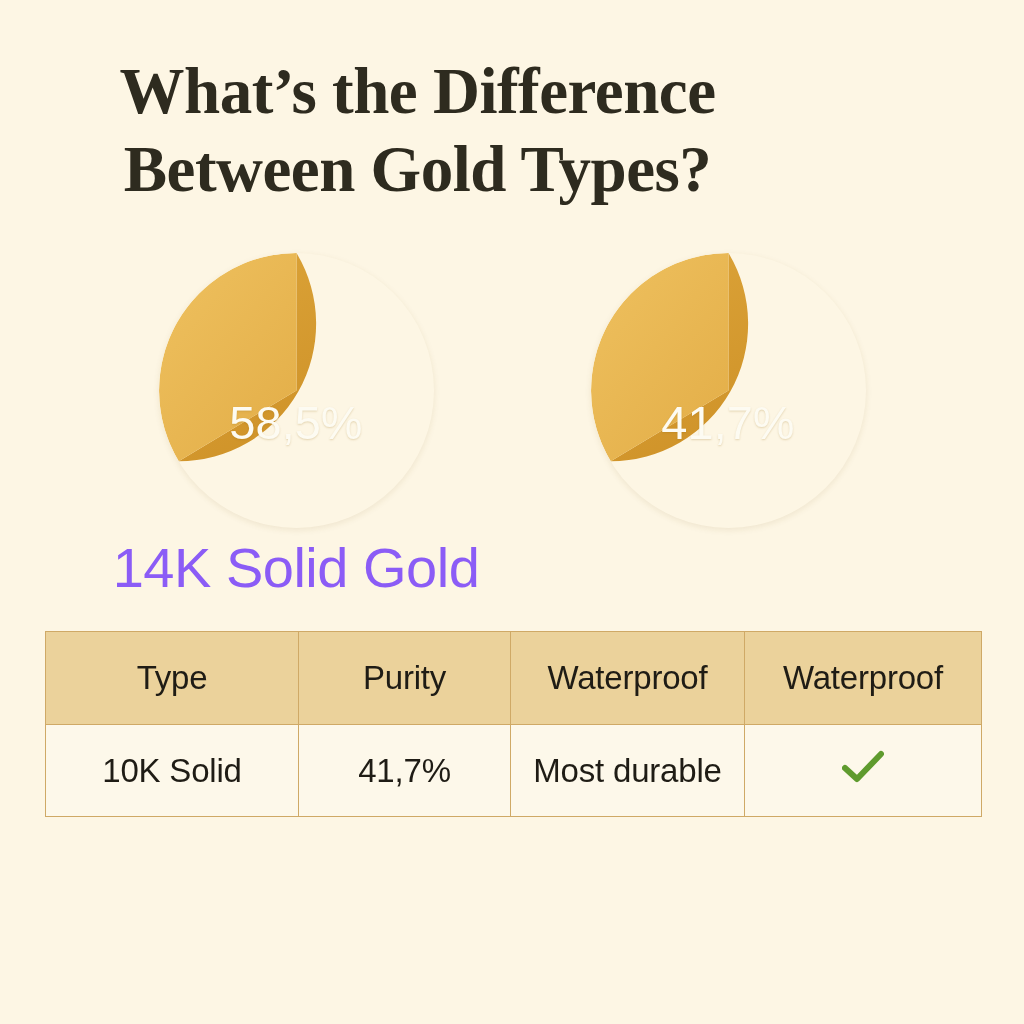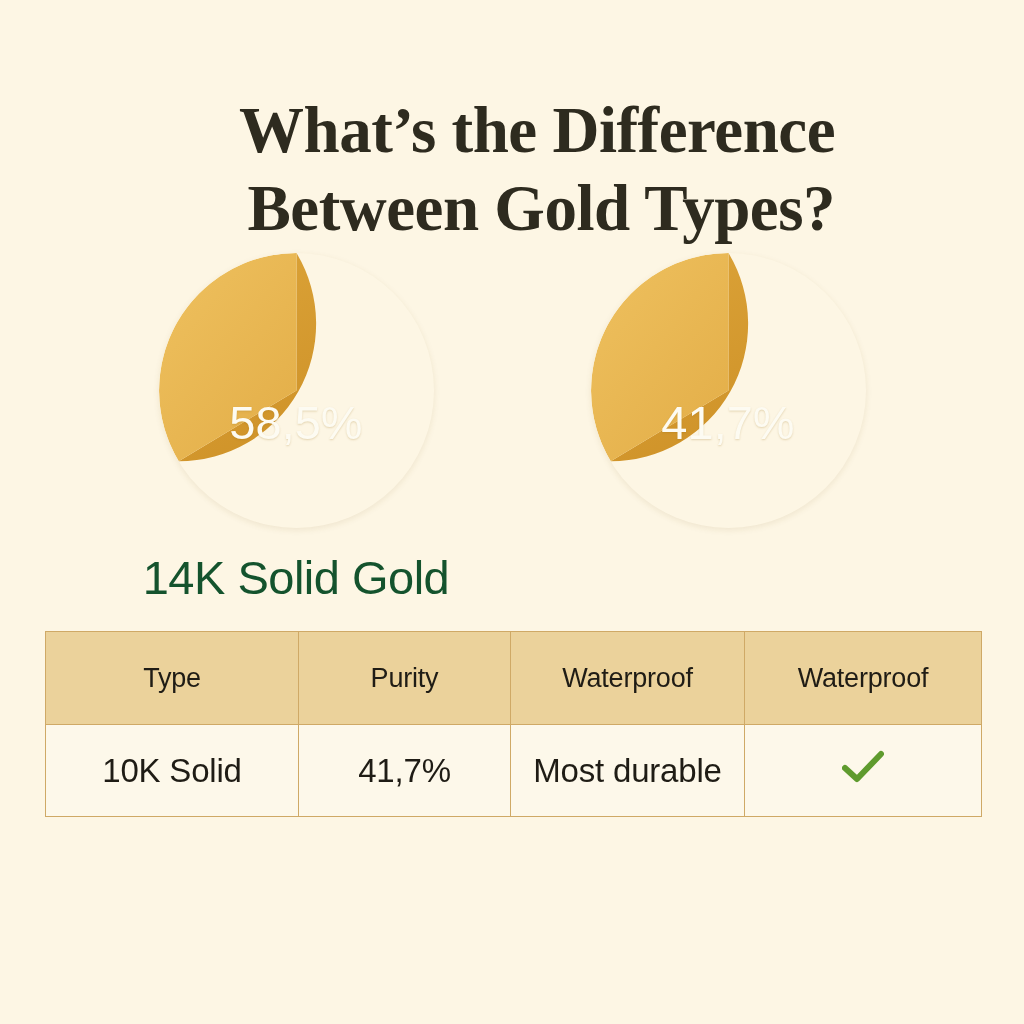--- a/index.html
+++ b/index.html
@@ -22,26 +22,25 @@
     background: #fdf6e4;
     box-sizing: border-box;
   }
 
   
   .title-block {
     position: absolute;
     top: 52px;
     left: 0;
     width: 835px;
-    text-align: right;
+    text-align: center;
     font-family: "Liberation Serif", "DejaVu Serif", serif;
     font-weight: bold;
     color: #2e2b1f;
     letter-spacing: -0.5px;
-    margin-top: 39px;
   }
   .title-line {
     display: block;
     font-size: 65px;
     line-height: 78px;
     white-space: nowrap;
   }
 
   
   .charts-row {
@@ -81,24 +80,24 @@
     top: 142px;
     text-align: center;
     font-size: 47px;
     font-weight: 400;
     color: #fdfbf2;
     letter-spacing: 0px;
     line-height: 56px;
     text-shadow: 0 1px 2px rgba(150,110,25,0.25);
   }
   .pie-caption {
-    margin-top: 22px;
-    font-size: 47px;
+    margin-top: 7px;
+    font-size: 56px;
     font-weight: 400;
-    color: #14532d;
+    color: #8b5cf6;
     letter-spacing: -0.5px;
     white-space: nowrap;
   }
 
   
   .table-wrap {
     position: absolute;
     left: 45px;
     top: 631px;
     width: 936px;
@@ -114,21 +113,21 @@
     border: 1px solid #cfa966;
     text-align: center;
     vertical-align: middle;
     color: #1f1c15;
     font-weight: 400;
     padding: 0;
   }
   table.compare thead th {
     background: #ebd29b;
     height: 92px;
-    font-size: 27px;
+    font-size: 33px;
     letter-spacing: -0.2px;
   }
   table.compare tbody td {
     background: #fdf8ea;
     height: 91px;
     font-size: 33px;
     letter-spacing: -0.2px;
   }
   .col-type       { width: 253px; }
   .col-purity     { width: 212px; }

